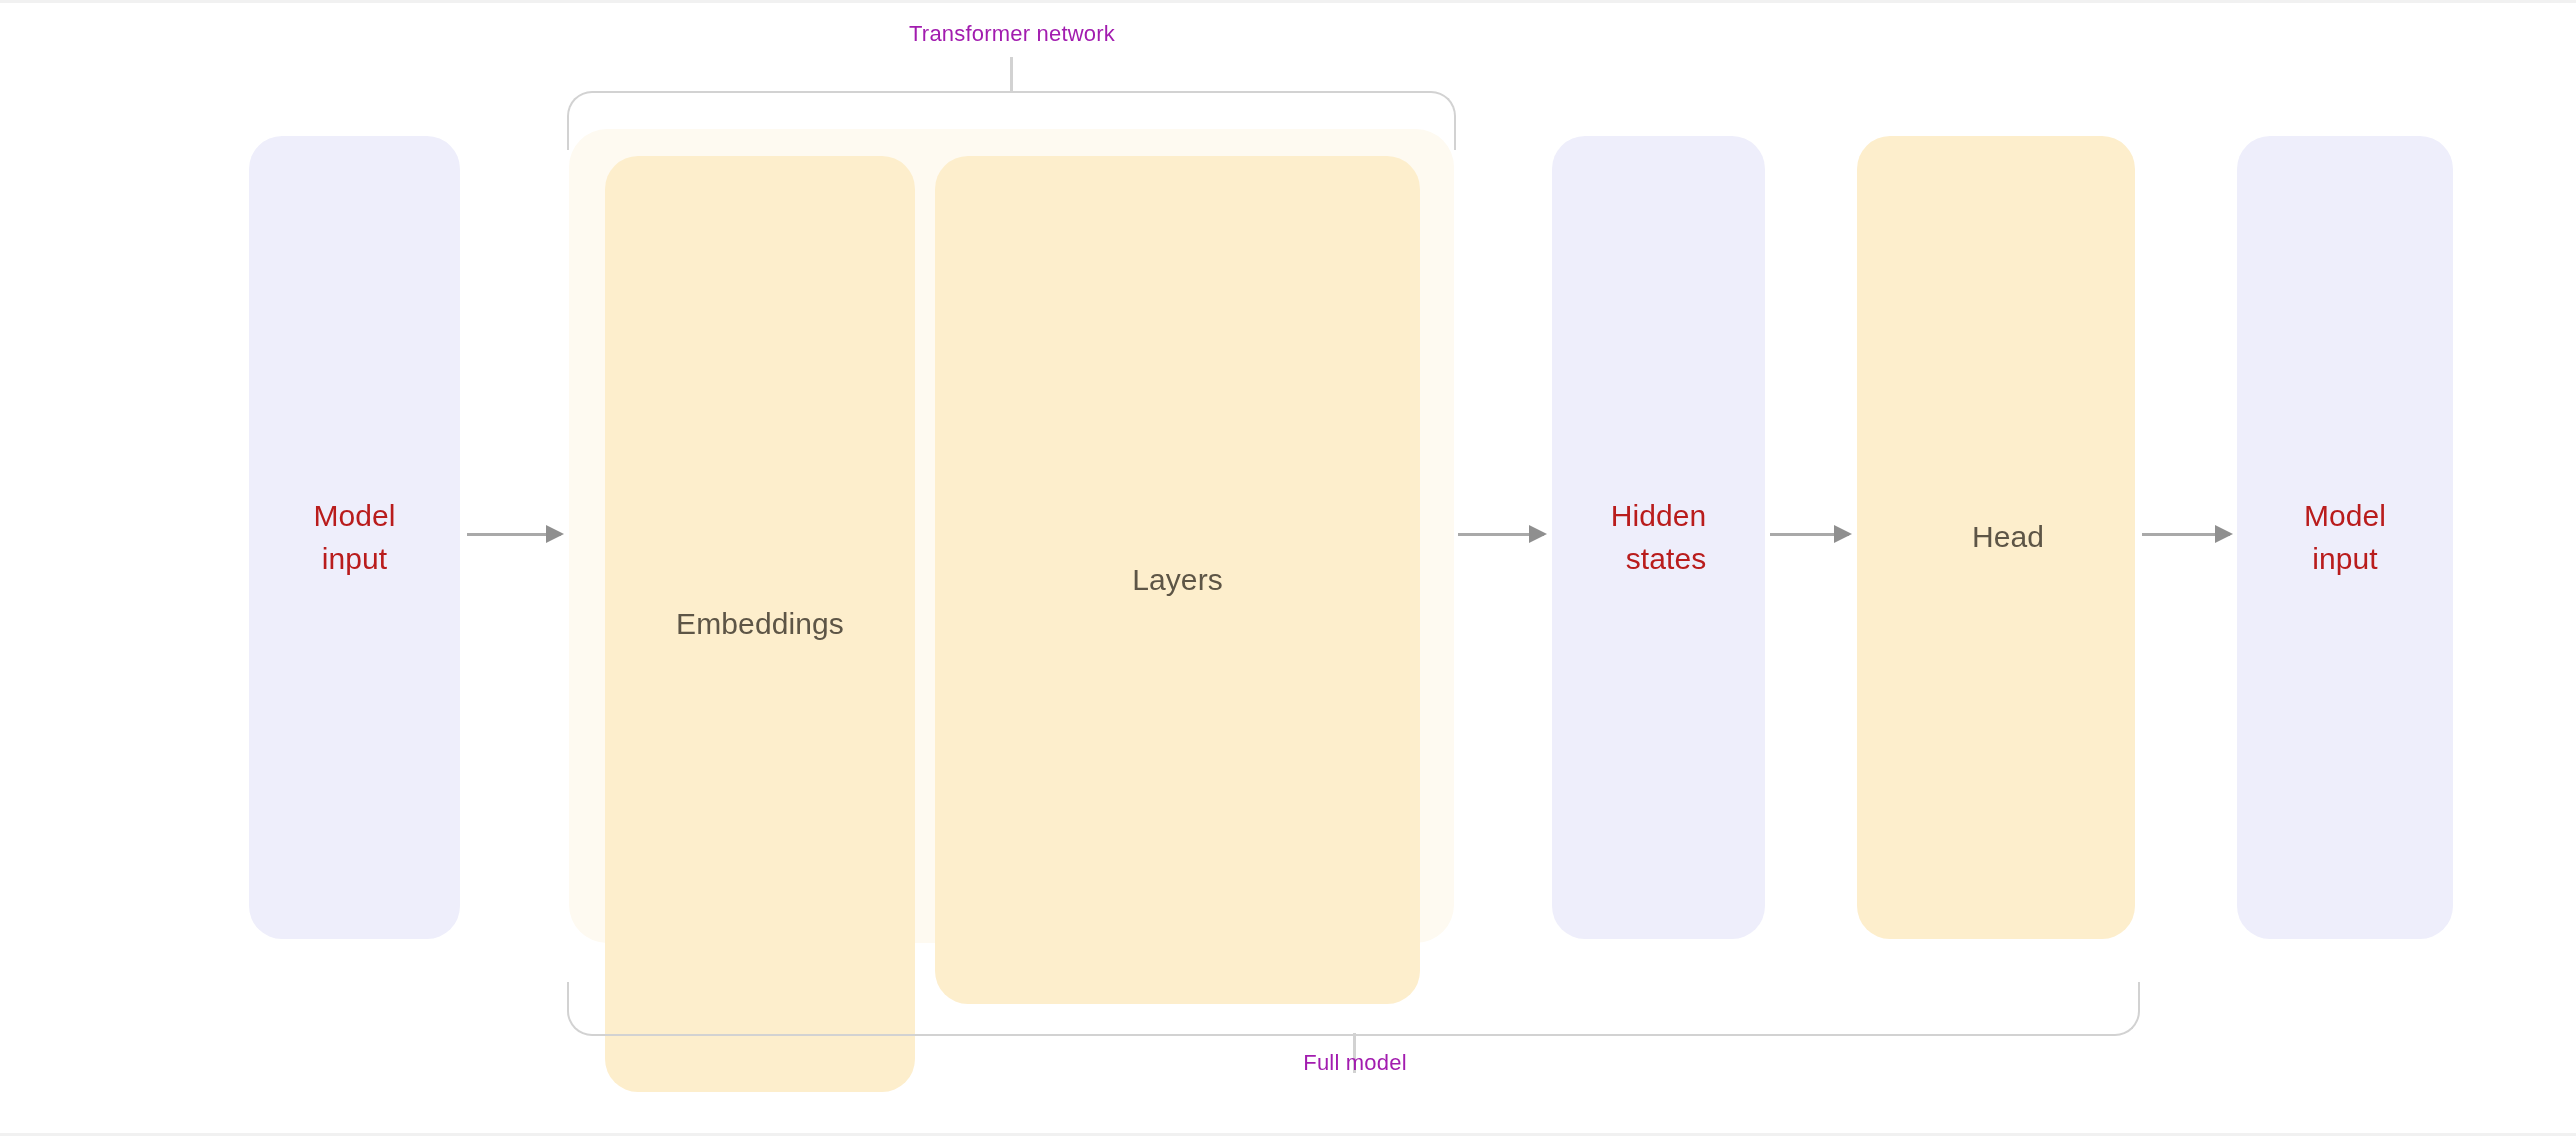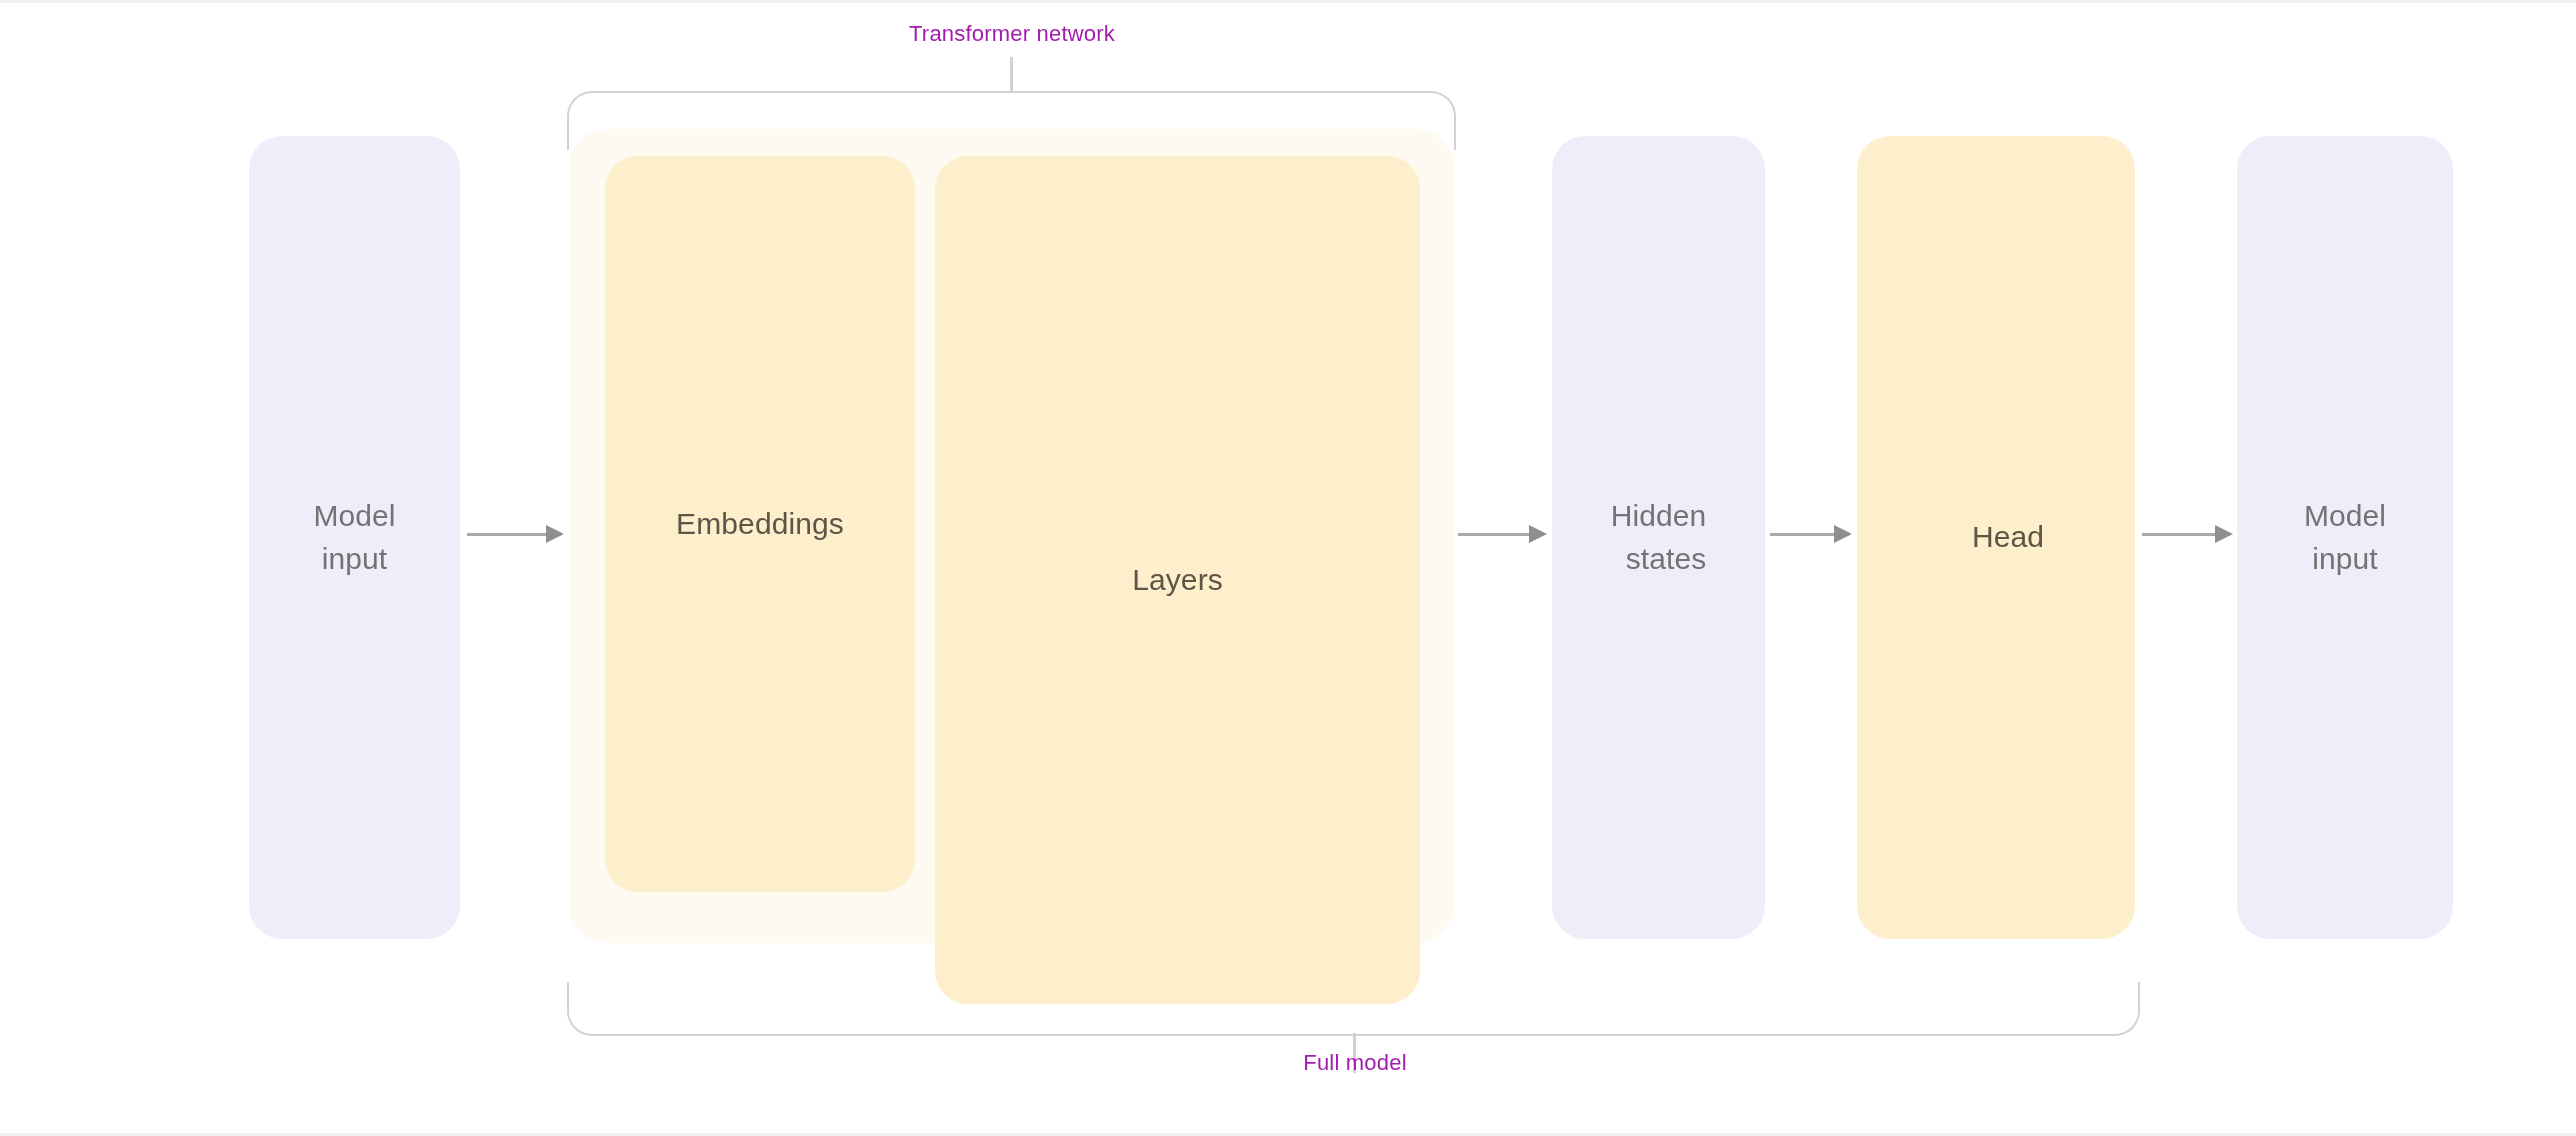--- a/index.html
+++ b/index.html
@@ -48,21 +48,21 @@
     letter-spacing: 0.1px;
     white-space: pre-line;
     color: #3f3a36;
   }
 
   
   .node.lilac {
     background: #eeeefb;
     color: #33313a;
   }
-  .node.lilac .label { color: #737373; }
+  .node.lilac .label { color: #b91c1c; }
 
   
   .node.amber {
     background: #fdeecc;
   }
   .node.amber .label { color: #5d5546; }
 
   
   .node.amber-shell {
     background: #fefaf1;
@@ -131,21 +131,21 @@
   <div class="bracket-stem" style="left:1010px; top:57px; height:35px;"></div>
   <div class="caption" style="left:1012px; top:21px;">Transformer network</div>
 
   <div class="node lilac" style="left:249px; top:136px; width:211px; height:803px;">
     <span class="label">Model
 input</span>
   </div>
 
   <div class="node amber-shell" style="left:569px; top:129px; width:885px; height:814px;"></div>
 
-  <div class="node amber" style="left:605px; top:156px; width:310px; height:736px;">
+  <div class="node amber" style="left:605px; top:156px; width:310px; height:936px;">
     <span class="label">Embeddings</span>
   </div>
 
   <div class="node amber" style="left:935px; top:156px; width:485px; height:848px;">
     <span class="label">Layers</span>
   </div>
 
   <div class="node lilac" style="left:1552px; top:136px; width:213px; height:803px;text-align:right;">
     <span class="label">Hidden
 states</span>

